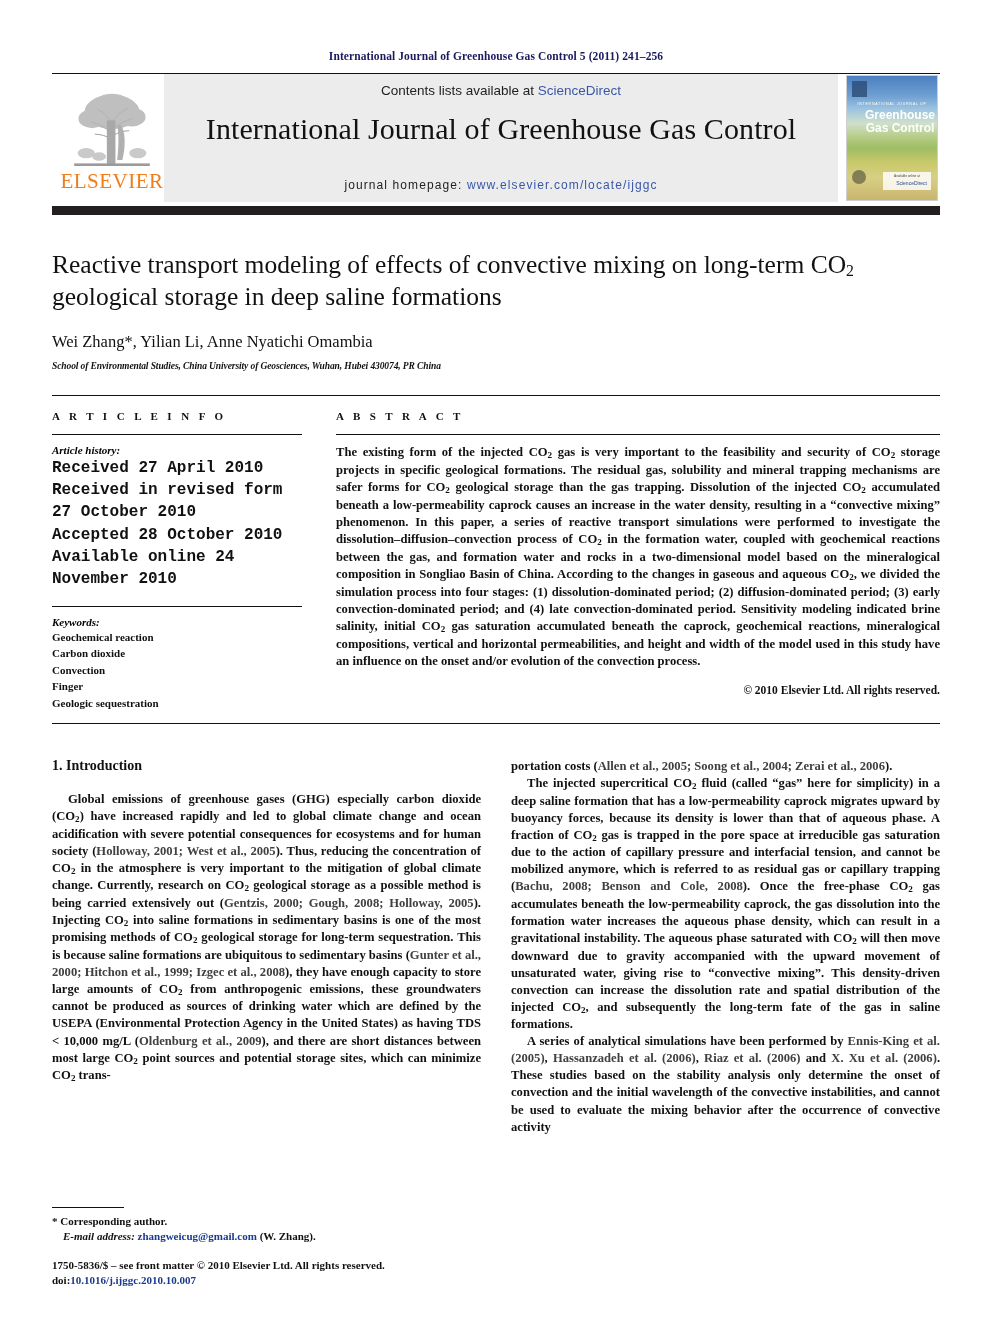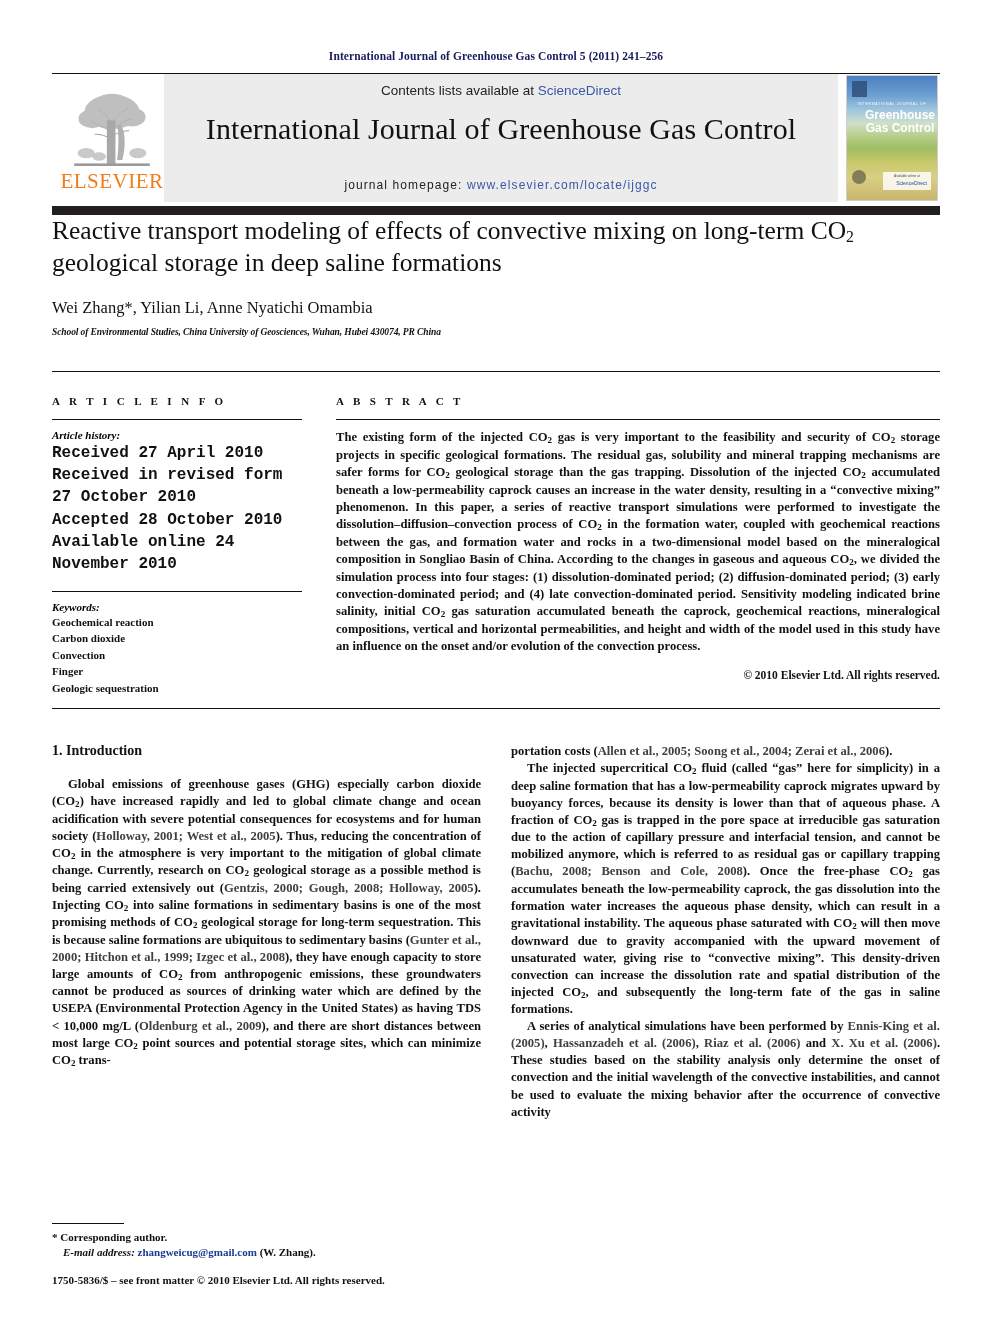--- a/index.html
+++ b/index.html
@@ -179,20 +179,21 @@
     color: #2b4a8c;
   }
   .dark-bar {
     height: 9px;
     background: #231f20;
     margin-top: 4px;
   }
 
   
   .title-block {
+    padding-top: 34px;
   }
   .art-title {
     font-family: "Liberation Serif", serif;
     font-size: 25.5px;
     line-height: 1.23;
     color: #111111;
     margin: 0 0 20px 0;
     font-weight: normal;
     max-width: 880px;
   }
@@ -211,23 +212,23 @@
     font-style: italic;
     font-weight: bold;
     font-size: 9.5px;
     color: #111111;
     letter-spacing: -0.1px;
   }
 
   
   .info-abstract {
     display: flex;
-    margin-top: 34px;
+    margin-top: 24px;
     border-top: 1.4px solid #111111;
-    padding-top: 23px;
+    padding-top: 14px;
     gap: 34px;
   }
   .col-info {
     width: 250px;
     flex: 0 0 250px;
   }
   .col-abstract {
     flex: 1 1 auto;
   }
   .sec-head {
@@ -483,15 +484,18 @@
 
   <div class="footnote">
     <div class="foot-rule"></div>
     <div class="foot-line">* Corresponding author.</div>
     <div class="foot-line" style="padding-left:11px;">
       <span class="it">E-mail address:</span>
       <span class="mail">zhangweicug@gmail.com</span><span> (W. Zhang).</span>
     </div>
     <div class="foot-gap"></div>
     <div class="imprint">1750-5836/$ – see front matter © 2010 Elsevier Ltd. All rights reserved.</div>
+    <div class="imprint">
+      <span>doi:</span><span class="doi">10.1016/j.ijggc.2010.10.007</span>
+    </div>
   </div>
 
 </div>
 
 </body></html>

